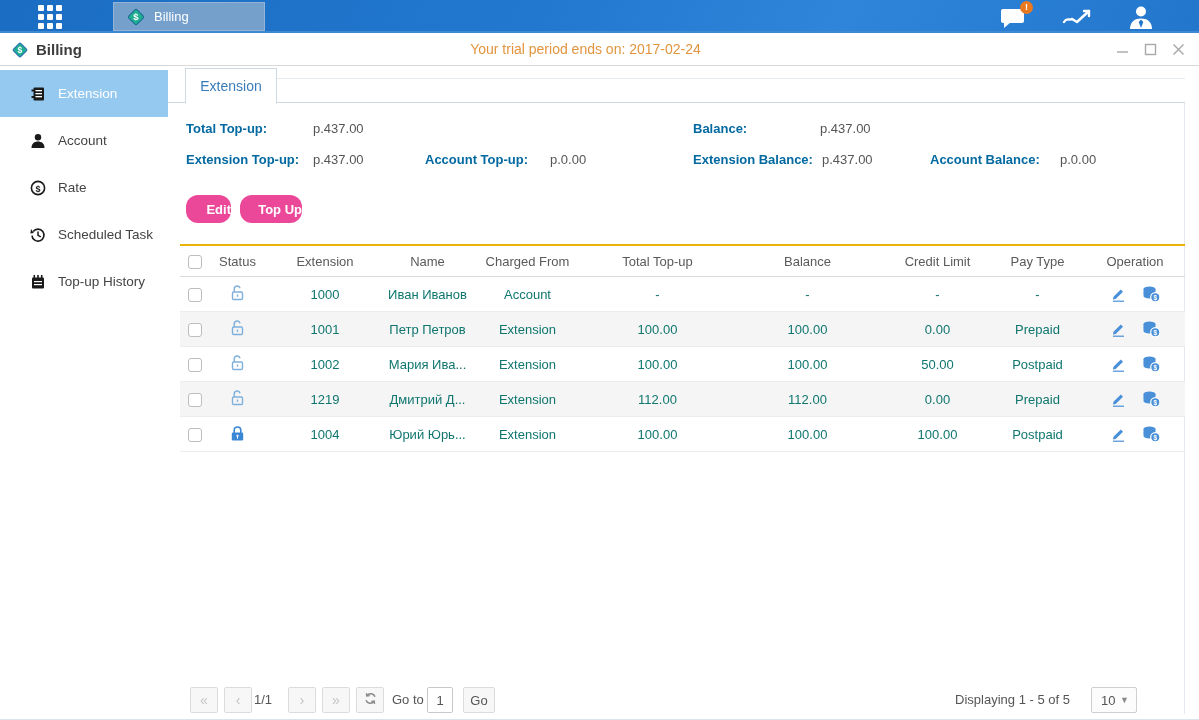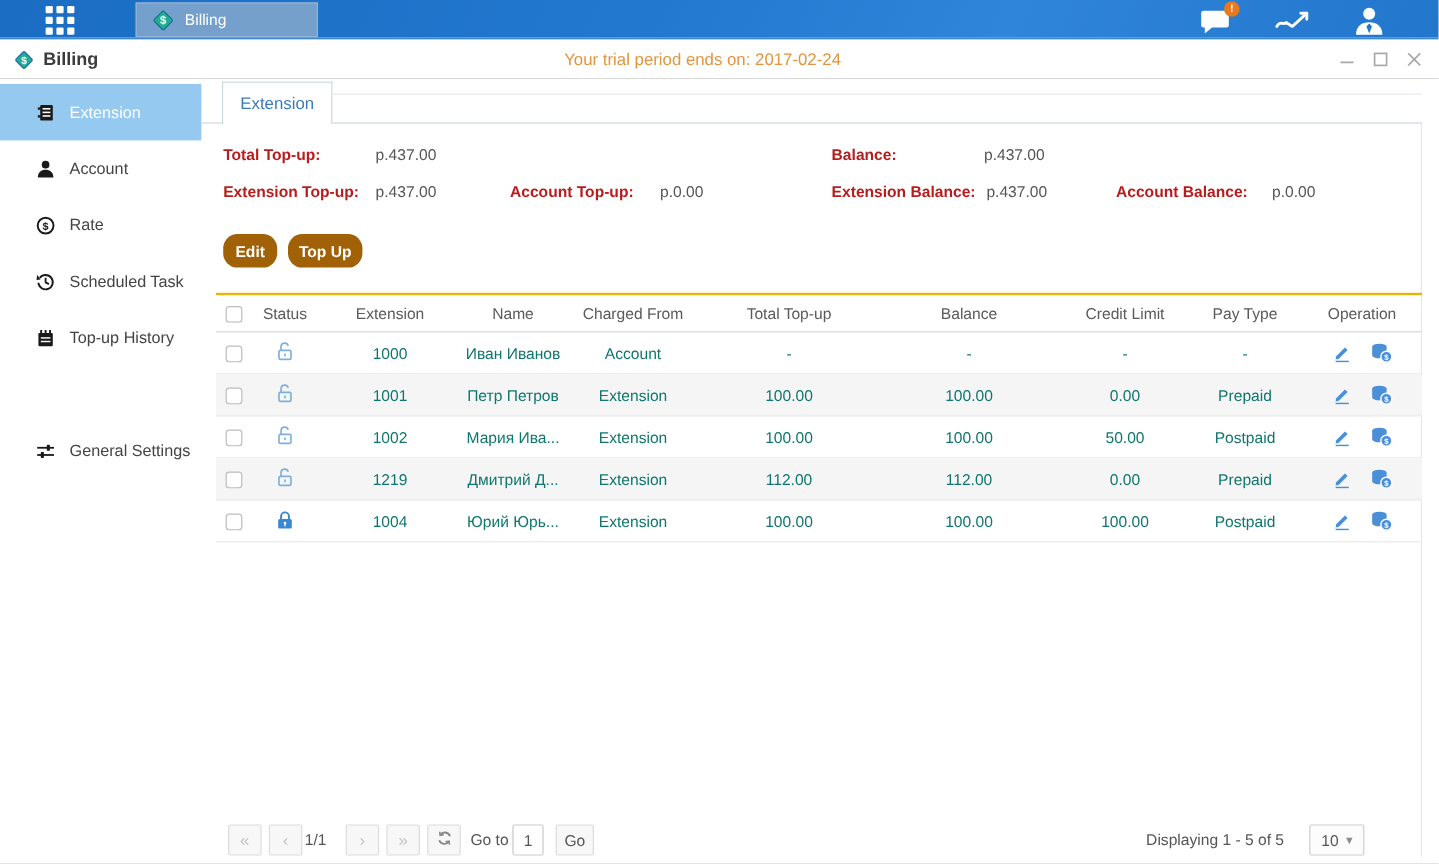--- a/index.html
+++ b/index.html
@@ -43,26 +43,26 @@
 
   
   .tabstrip { position:absolute; left:0; top:0; width:1017px; height:37px; border-bottom:1px solid #cfd9e2; }
   .tab-empty { position:absolute; left:108px; top:12px; right:0; bottom:-1px; border-top:1px solid #e6ebf0; background:#fff; border-bottom:1px solid #cfd9e2; }
   .tab-active { position:absolute; left:17px; top:2px; width:92px; height:36px; background:#fff;
     border:1px solid #cfd9e2; border-bottom:1px solid #fff; display:flex; align-items:center; justify-content:center;
     color:#3a7cba; font-size:14px; cursor:pointer; z-index:2; }
 
   
   .stat { position:absolute; height:18px; font-size:13px; white-space:nowrap; }
-  .stat.lbl { font-weight:bold; color:#b91c1c; }
+  .stat.lbl { font-weight:bold; color:#0369a1; }
   .stat.val { color:#555; }
 
   
-  .btn { position:absolute; top:129px; height:28px; background:#a16207; color:#fff; font-size:13px; font-weight:600;
-    border:none; border-radius:12px; cursor:pointer; font-family:inherit; }
+  .btn { position:absolute; top:129px; height:28px; background:#ec4899; color:#fff; font-size:13px; font-weight:600;
+    border:none; border-radius:12px; cursor:pointer; font-family:inherit;text-align:right; }
 
   
   .table { position:absolute; left:12px; top:178px; width:1005px; }
   .trow { display:grid; grid-template-columns:30px 55px 120px 85px 115px 145px 155px 105px 95px 100px;
     align-items:center; height:35px; font-size:13px; color:#0f766e; }
   .trow.head { height:33px; color:#5a5a5a; border-top:2px solid #eab308; border-bottom:1px solid #d9d9d9; }
   .trow.r { border-bottom:1px solid #ececec; }
   .trow.r:nth-child(odd) { background:#f5f5f5; }
   .tc { text-align:center; overflow:hidden; white-space:nowrap; }
   .cb { display:inline-block; width:14px; height:14px; border:1px solid #bdbdbd; border-radius:3px; background:#fff; cursor:pointer; vertical-align:middle; }
@@ -223,31 +223,20 @@
       </div>
       <div class="side-item" style="top:145px">
         <span style="display:flex">
           <svg width="16" height="16" viewBox="0 0 16 16" fill="none">
               <path d="M3.2 4.5 A6 6 0 1 1 2 8.6" stroke="#1a1a1a" stroke-width="1.6"></path>
               <path d="M1 2 L3.8 6 L0.4 6.4 Z" fill="#1a1a1a"></path>
               <path d="M8 4.5 V8.3 L10.8 9.8" stroke="#1a1a1a" stroke-width="1.5"></path>
             </svg>
         </span>
         <span>Scheduled Task</span>
-      </div>
-      <div class="side-item" style="top:286px">
-        <span style="display:flex">
-          <svg width="16" height="16" viewBox="0 0 16 16">
-              <rect x="1" y="4.4" width="14" height="1.5" fill="#1a1a1a"></rect>
-              <rect x="9" y="2.6" width="2.6" height="5" rx="0.6" fill="#1a1a1a"></rect>
-              <rect x="1" y="10.4" width="14" height="1.5" fill="#1a1a1a"></rect>
-              <rect x="4" y="8.6" width="2.6" height="5" rx="0.6" fill="#1a1a1a"></rect>
-            </svg>
-        </span>
-        <span>General Settings</span>
       </div>
     </aside>
 
     <main class="content">
       <div class="panel-right-border"></div>
       <div class="tabstrip">
         <div class="tab-empty"></div>
         <div class="tab-active">
           <span>Extension</span>
         </div>

